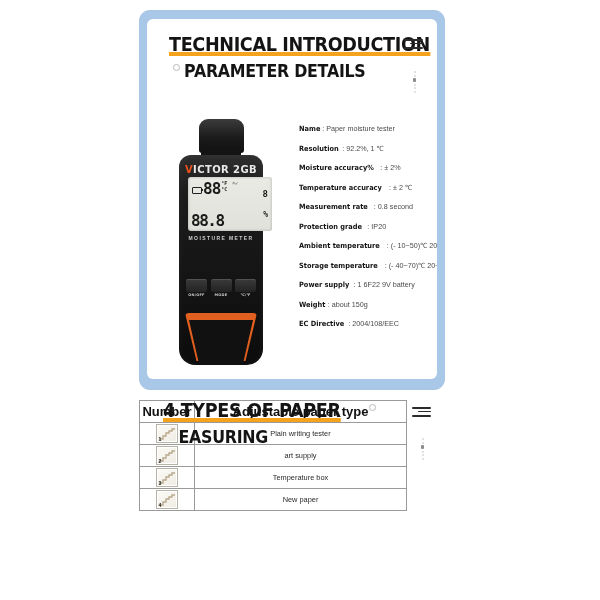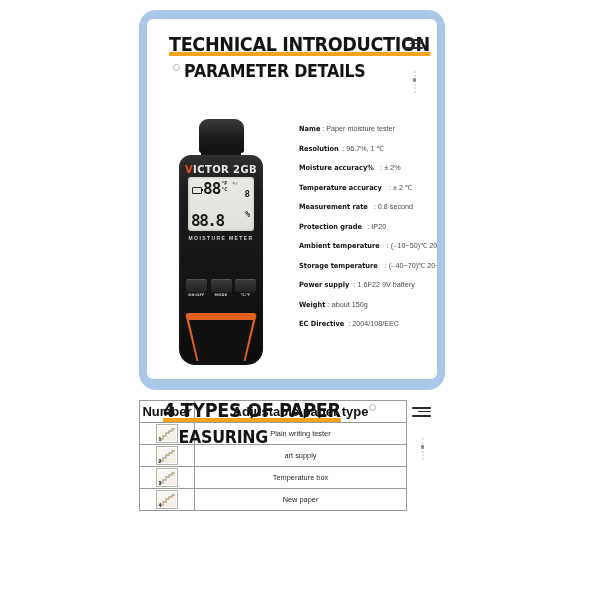--- a/index.html
+++ b/index.html
@@ -12,21 +12,21 @@
     overflow:hidden;
     position:relative;
   }
 
   
   .frame{
     position:absolute;
     left:139px; top:10px;
     width:306px; height:380px;
     background:#a9c7e6;
-    border-radius:17px;
+    border-radius:11px;
     box-sizing:border-box;
     padding:9px 8px 11px 8px;
   }
   .card{
     width:100%;height:100%;
     background:#ffffff;
     border-radius:6px;
     box-sizing:border-box;
     position:relative;
     overflow:hidden;
@@ -111,20 +111,21 @@
     font-family:"DejaVu Sans",sans-serif;
   }
   .dev-brand .v{color:#e8511d;}
   .lcd{
     position:absolute;left:9px;top:22px;width:66px;height:54px;
     background:linear-gradient(180deg,#e9eae4 0%,#dfe1da 100%);
     border-radius:3px;
     box-shadow:inset 0 0 3px rgba(0,0,0,0.25);
     font-family:"DejaVu Sans Mono", monospace;
     color:#1a1a1a;
+    padding-left:18px;
   }
   .lcd-row1{
     position:absolute;left:4px;top:4px;right:3px;
     display:flex;align-items:flex-start;
   }
   .batt{
     width:8px;height:5px;border:1px solid #222;border-radius:1px;margin-top:6px;position:relative;
   }
   .batt:after{content:"";position:absolute;right:-2px;top:1px;width:1px;height:2px;background:#222;}
   .big1{font-size:16px;font-weight:bold;letter-spacing:-1px;line-height:1;margin-left:1px;}
@@ -277,21 +278,21 @@
             </div>
         </div>
 
         <div class="dev-foot"></div>
         <div class="dev-foot-in"></div>
       </div>
     </div>
 
     <div class="specs">
       <div class="spec-row"><b>Name</b>: <span>Paper moisture tester</span></div>
-      <div class="spec-row"><b>Resolution</b>: <span>96.7%, 1 ℃</span></div>
+      <div class="spec-row"><b>Resolution</b>: <span>92.2%, 1 ℃</span></div>
       <div class="spec-row"><b>Moisture accuracy%</b>: <span>± 2%</span></div>
       <div class="spec-row"><b>Temperature accuracy</b>: <span>± 2 ℃</span></div>
       <div class="spec-row"><b>Measurement rate</b>: <span>0.8 second</span></div>
       <div class="spec-row"><b>Protection grade</b>: <span>IP20</span></div>
       <div class="spec-row"><b>Ambient temperature</b>: <span>(- 10~50)℃ 20~50% RH</span></div>
       <div class="spec-row"><b>Storage temperature</b>: <span>(- 40~70)℃ 20~50% RH</span></div>
       <div class="spec-row"><b>Power supply</b>: <span>1 6F22 9V battery</span></div>
       <div class="spec-row"><b>Weight</b>: <span>about 150g</span></div>
       <div class="spec-row"><b>EC Directive</b>: <span>2004/108/EEC</span></div>
     </div>

